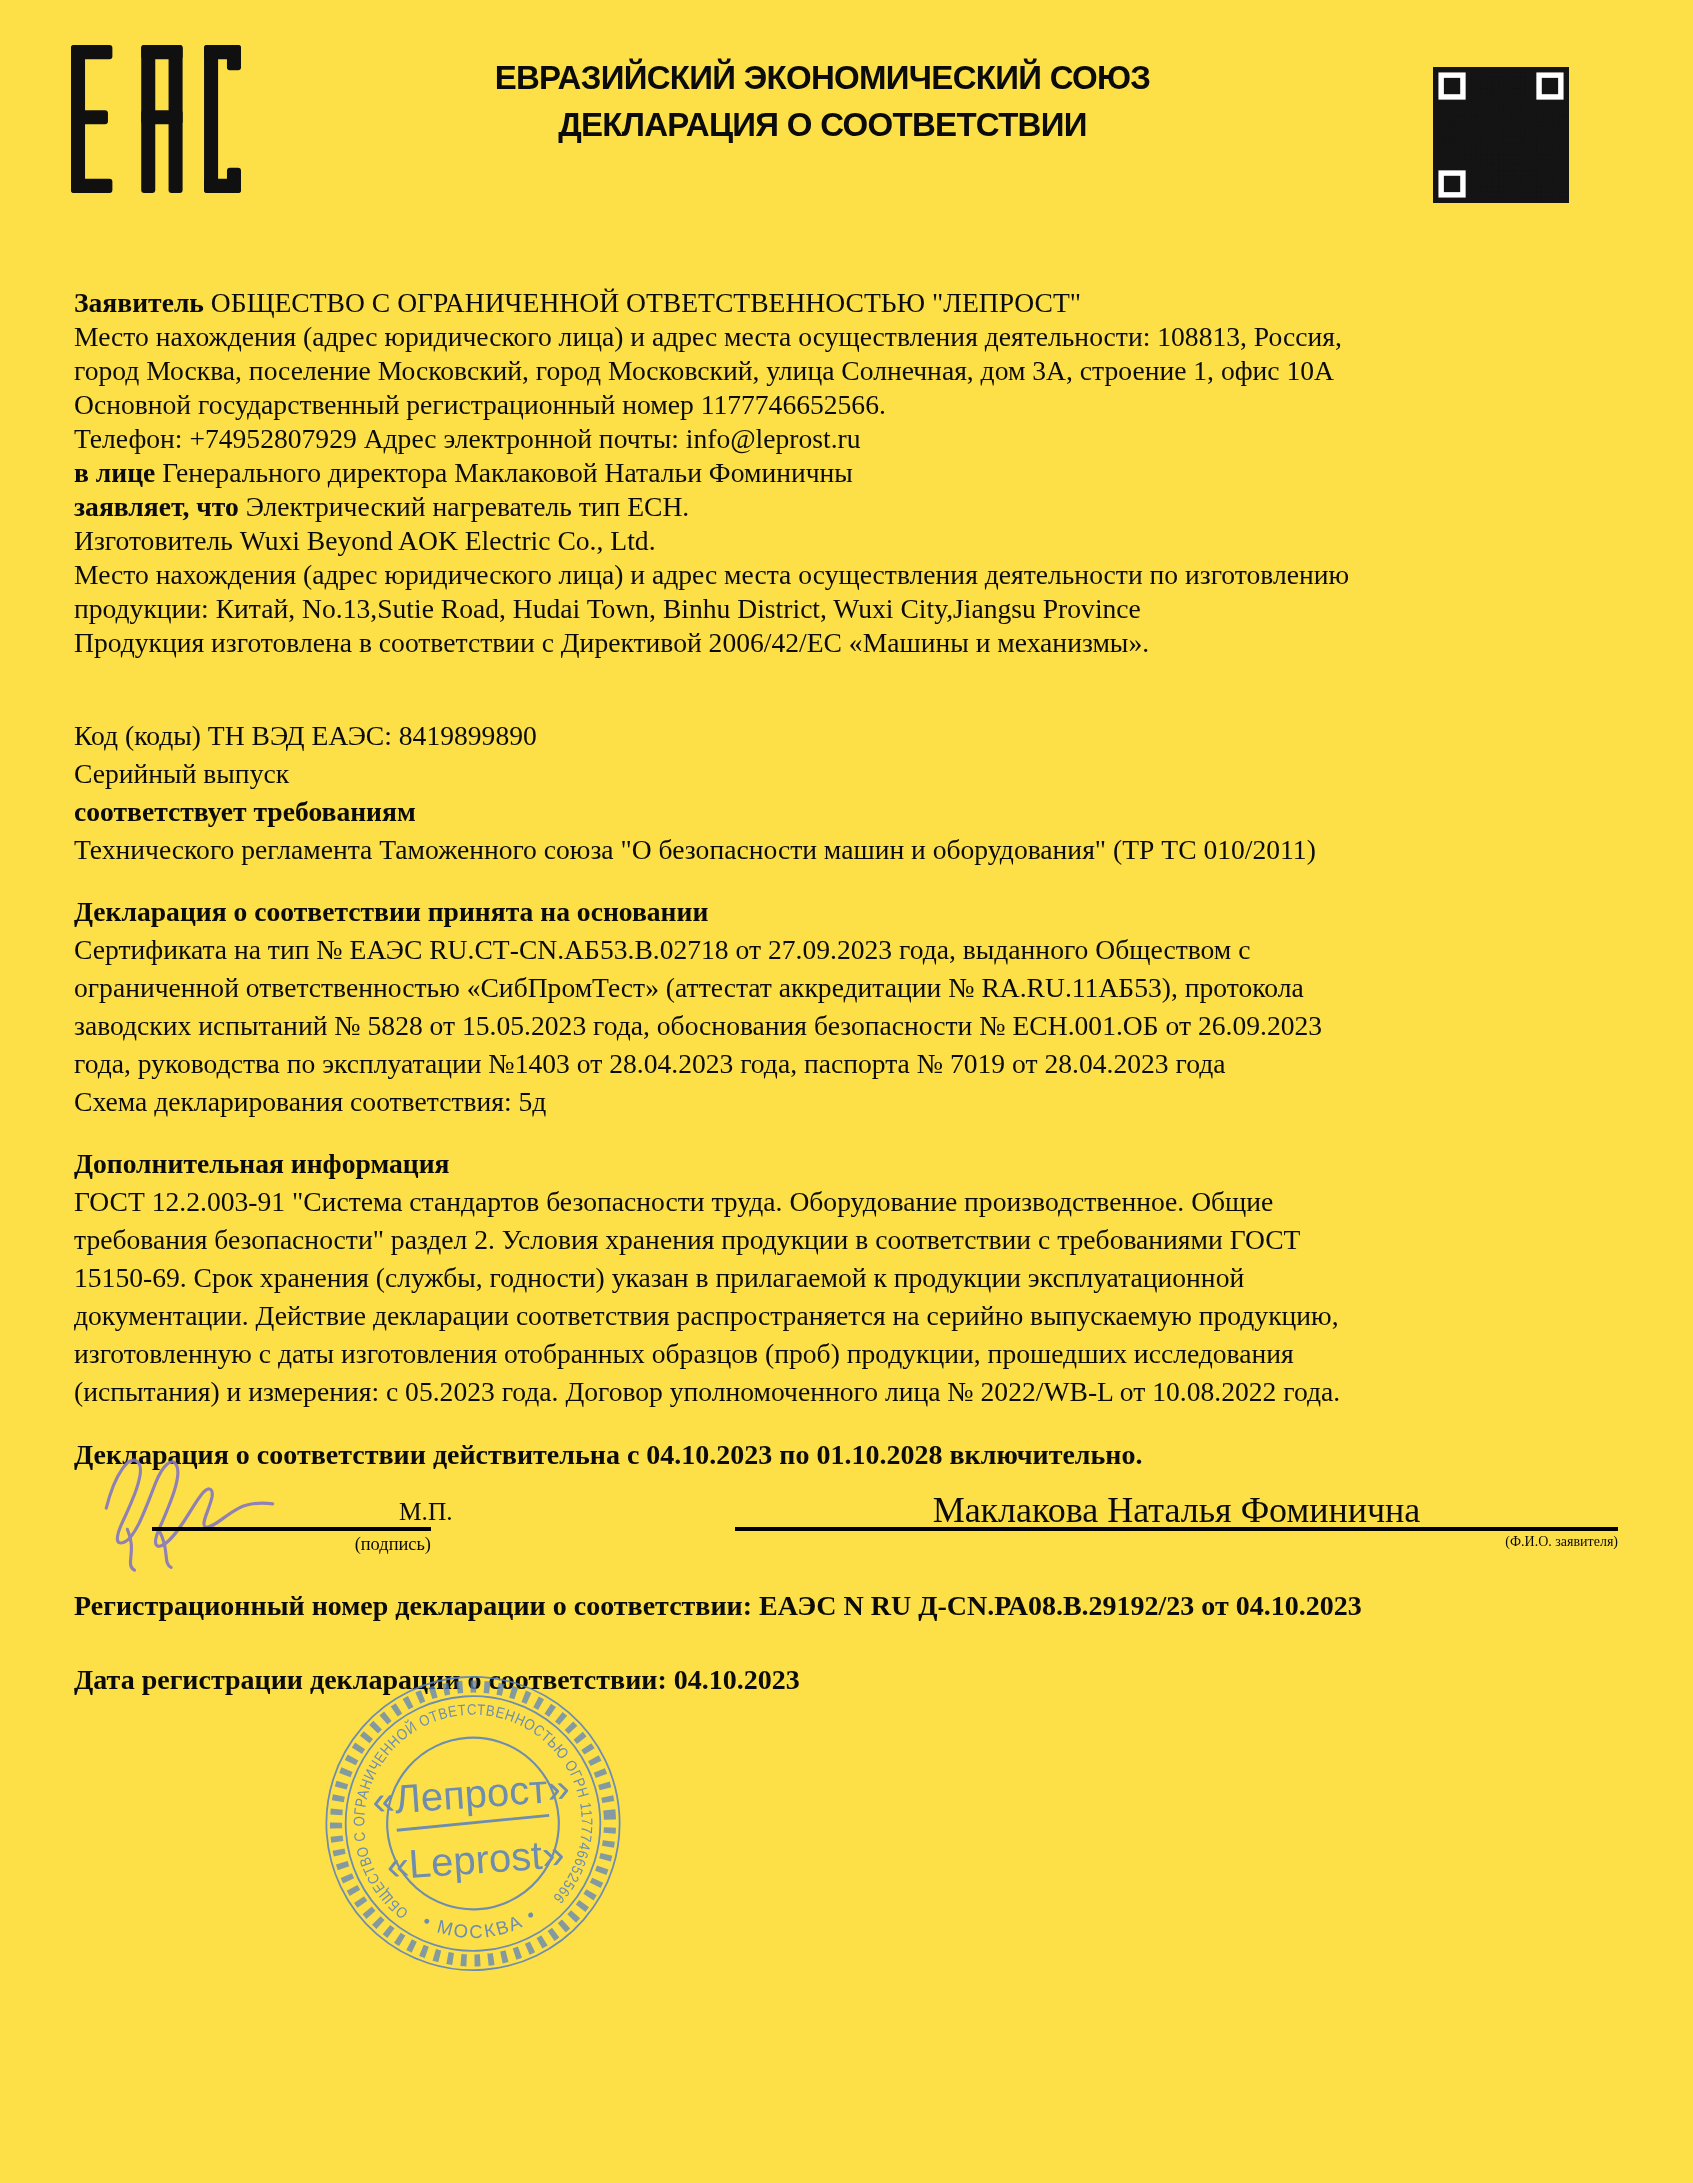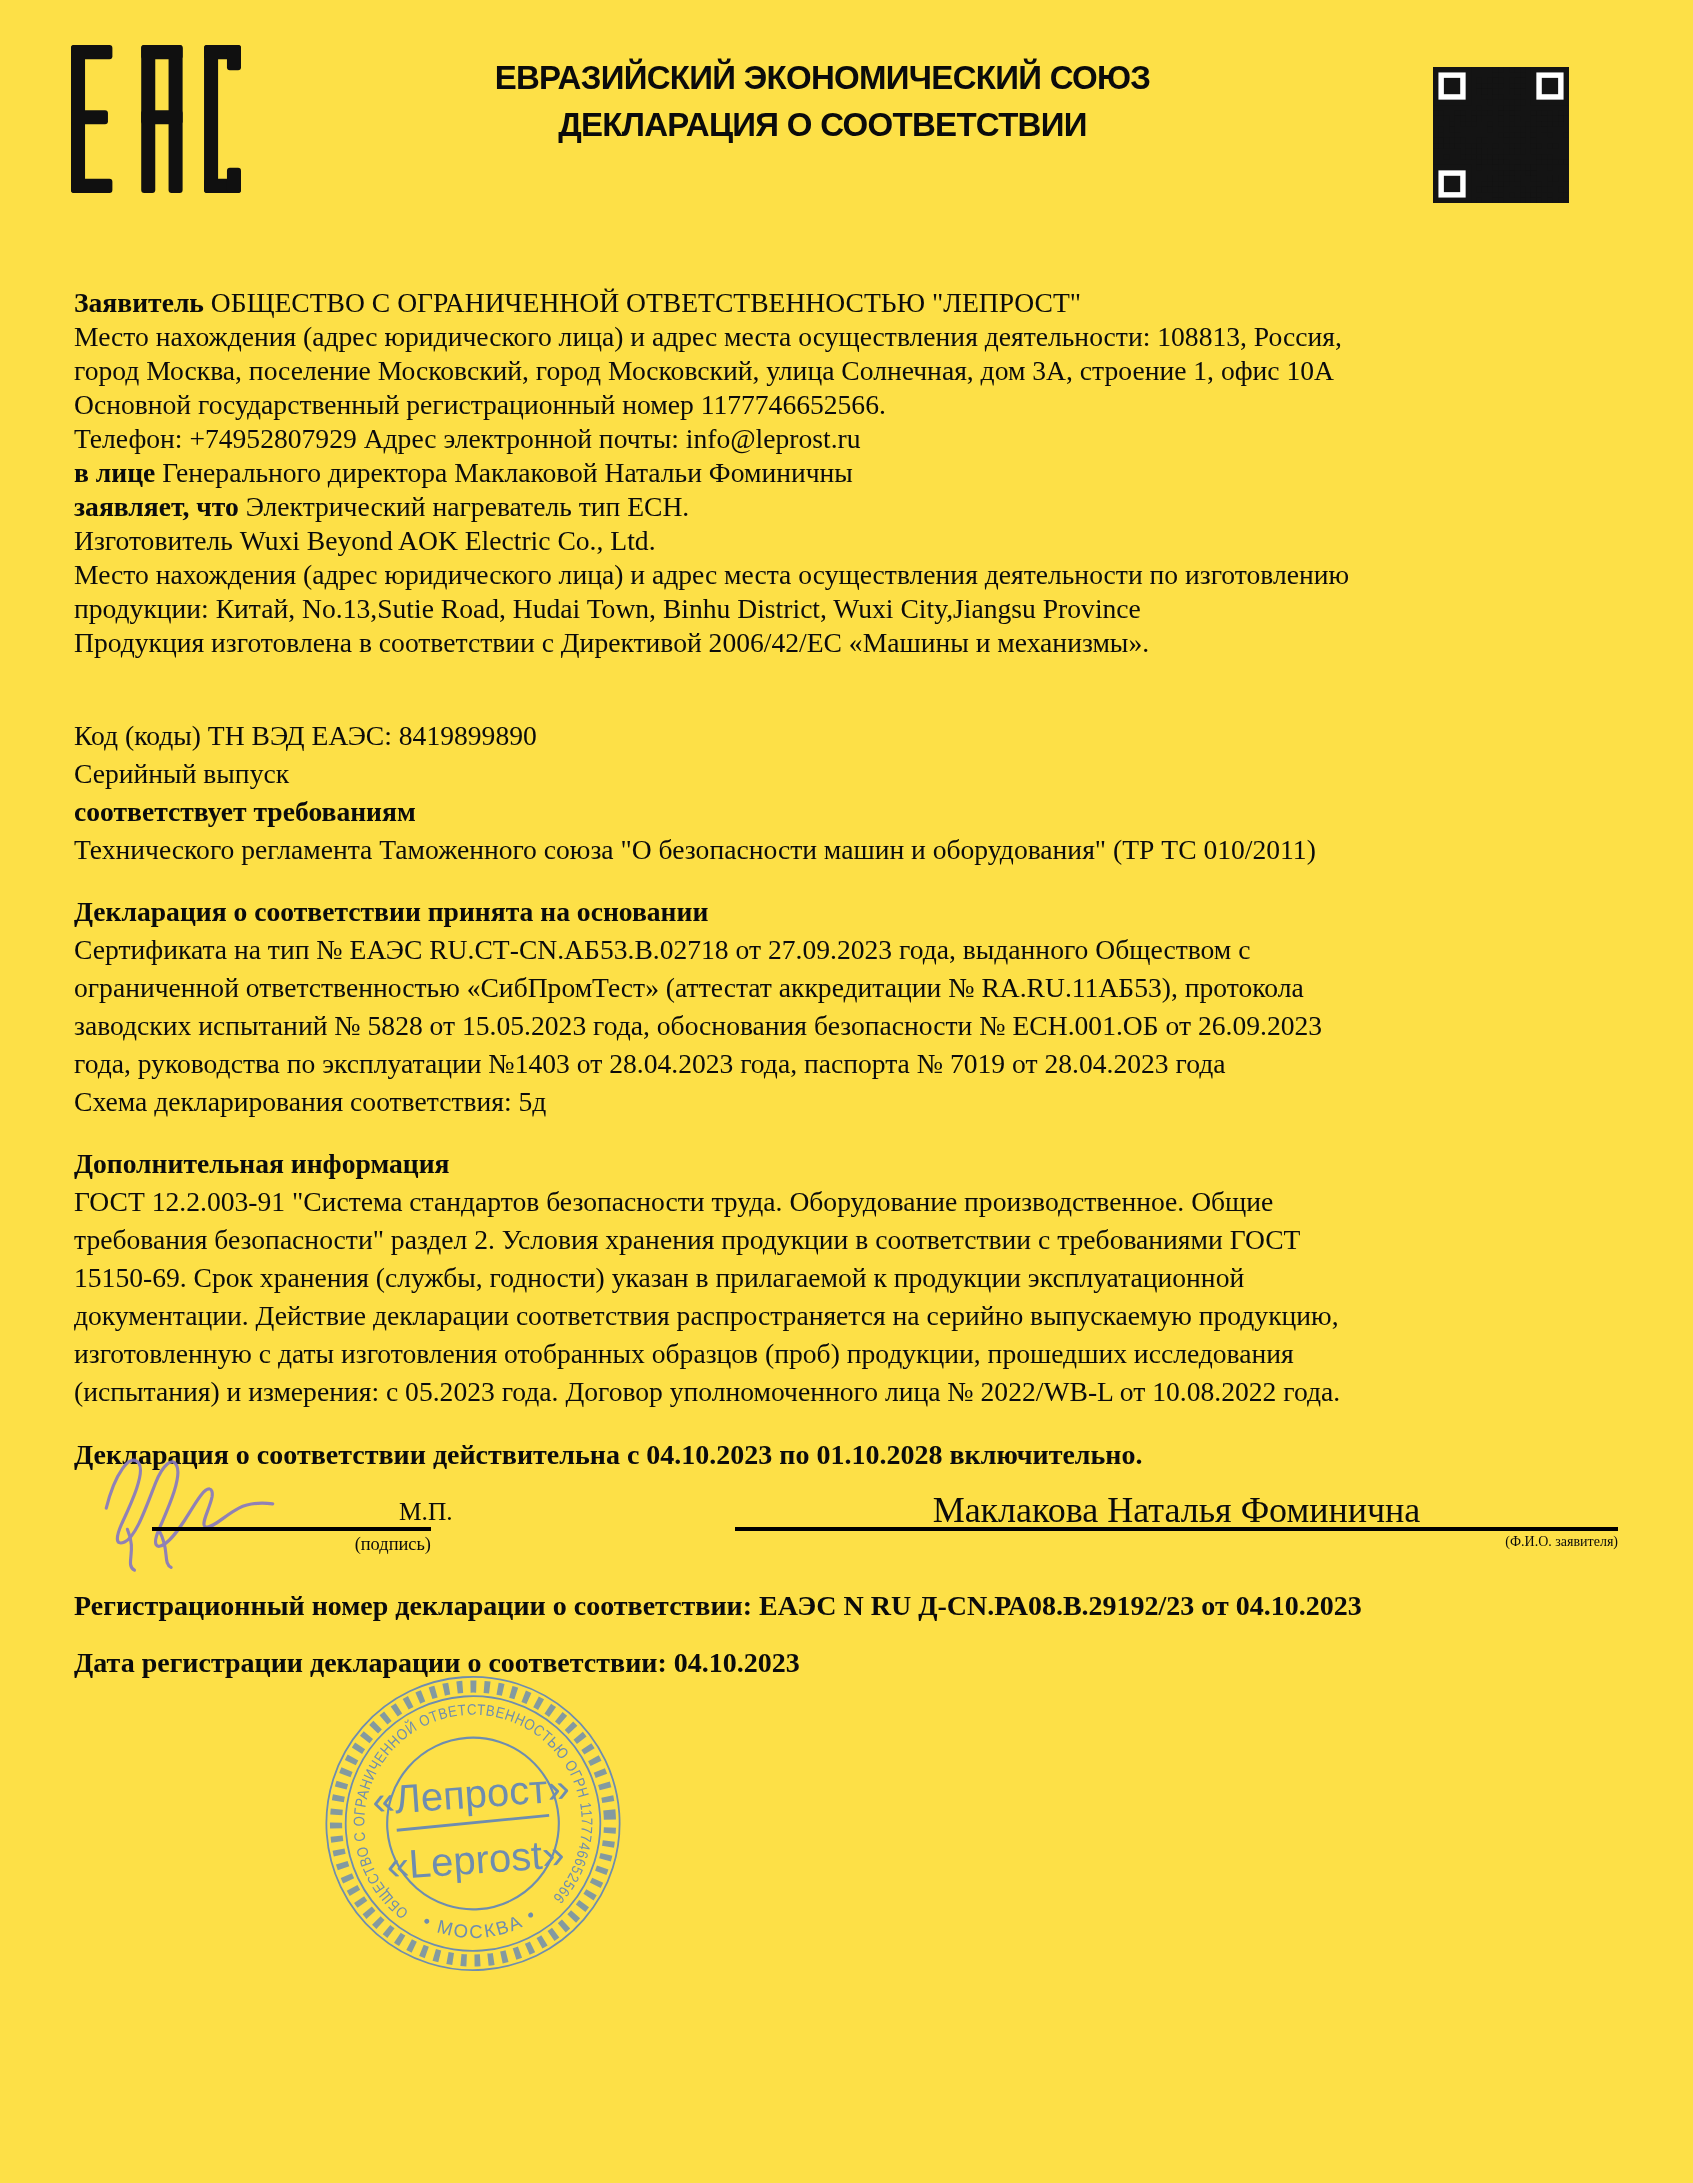--- a/index.html
+++ b/index.html
@@ -44,21 +44,21 @@
   .sig-line.right{left:735px;top:47px;width:883px;}
   .sig-caption{position:absolute;text-align:right;font-size:18.4px;top:54px;}
   .sig-caption.left{left:152px;width:279px;}
   .sig-caption.right{left:735px;width:883px;font-size:14px;}
   .mp{position:absolute;left:399px;top:17px;font-size:25.4px;}
   .fio{position:absolute;left:735px;top:1.4px;width:883px;text-align:center;font-size:36px;margin-top:8px;}
   .signature-svg{position:absolute;left:92px;top:-41px;width:226px;height:134px;}
 
   .registration{position:absolute;left:74px;top:1588px;width:1590px;
     font-size:28px;font-weight:bold;line-height:35px;font-family:Liberation Serif, serif;}
-  .registration .reg-date{margin-top:22px;}
+  .registration .reg-date{margin-top:39px;}
 
   
   .stamp{position:absolute;left:319px;top:1659px;width:308px;height:329px;
     transform:rotate(-4deg);opacity:.88;}
   .stamp text{font-family:"Liberation Sans", sans-serif;}
 </style>
 </head>
 <body>
 
 <div class="page">

